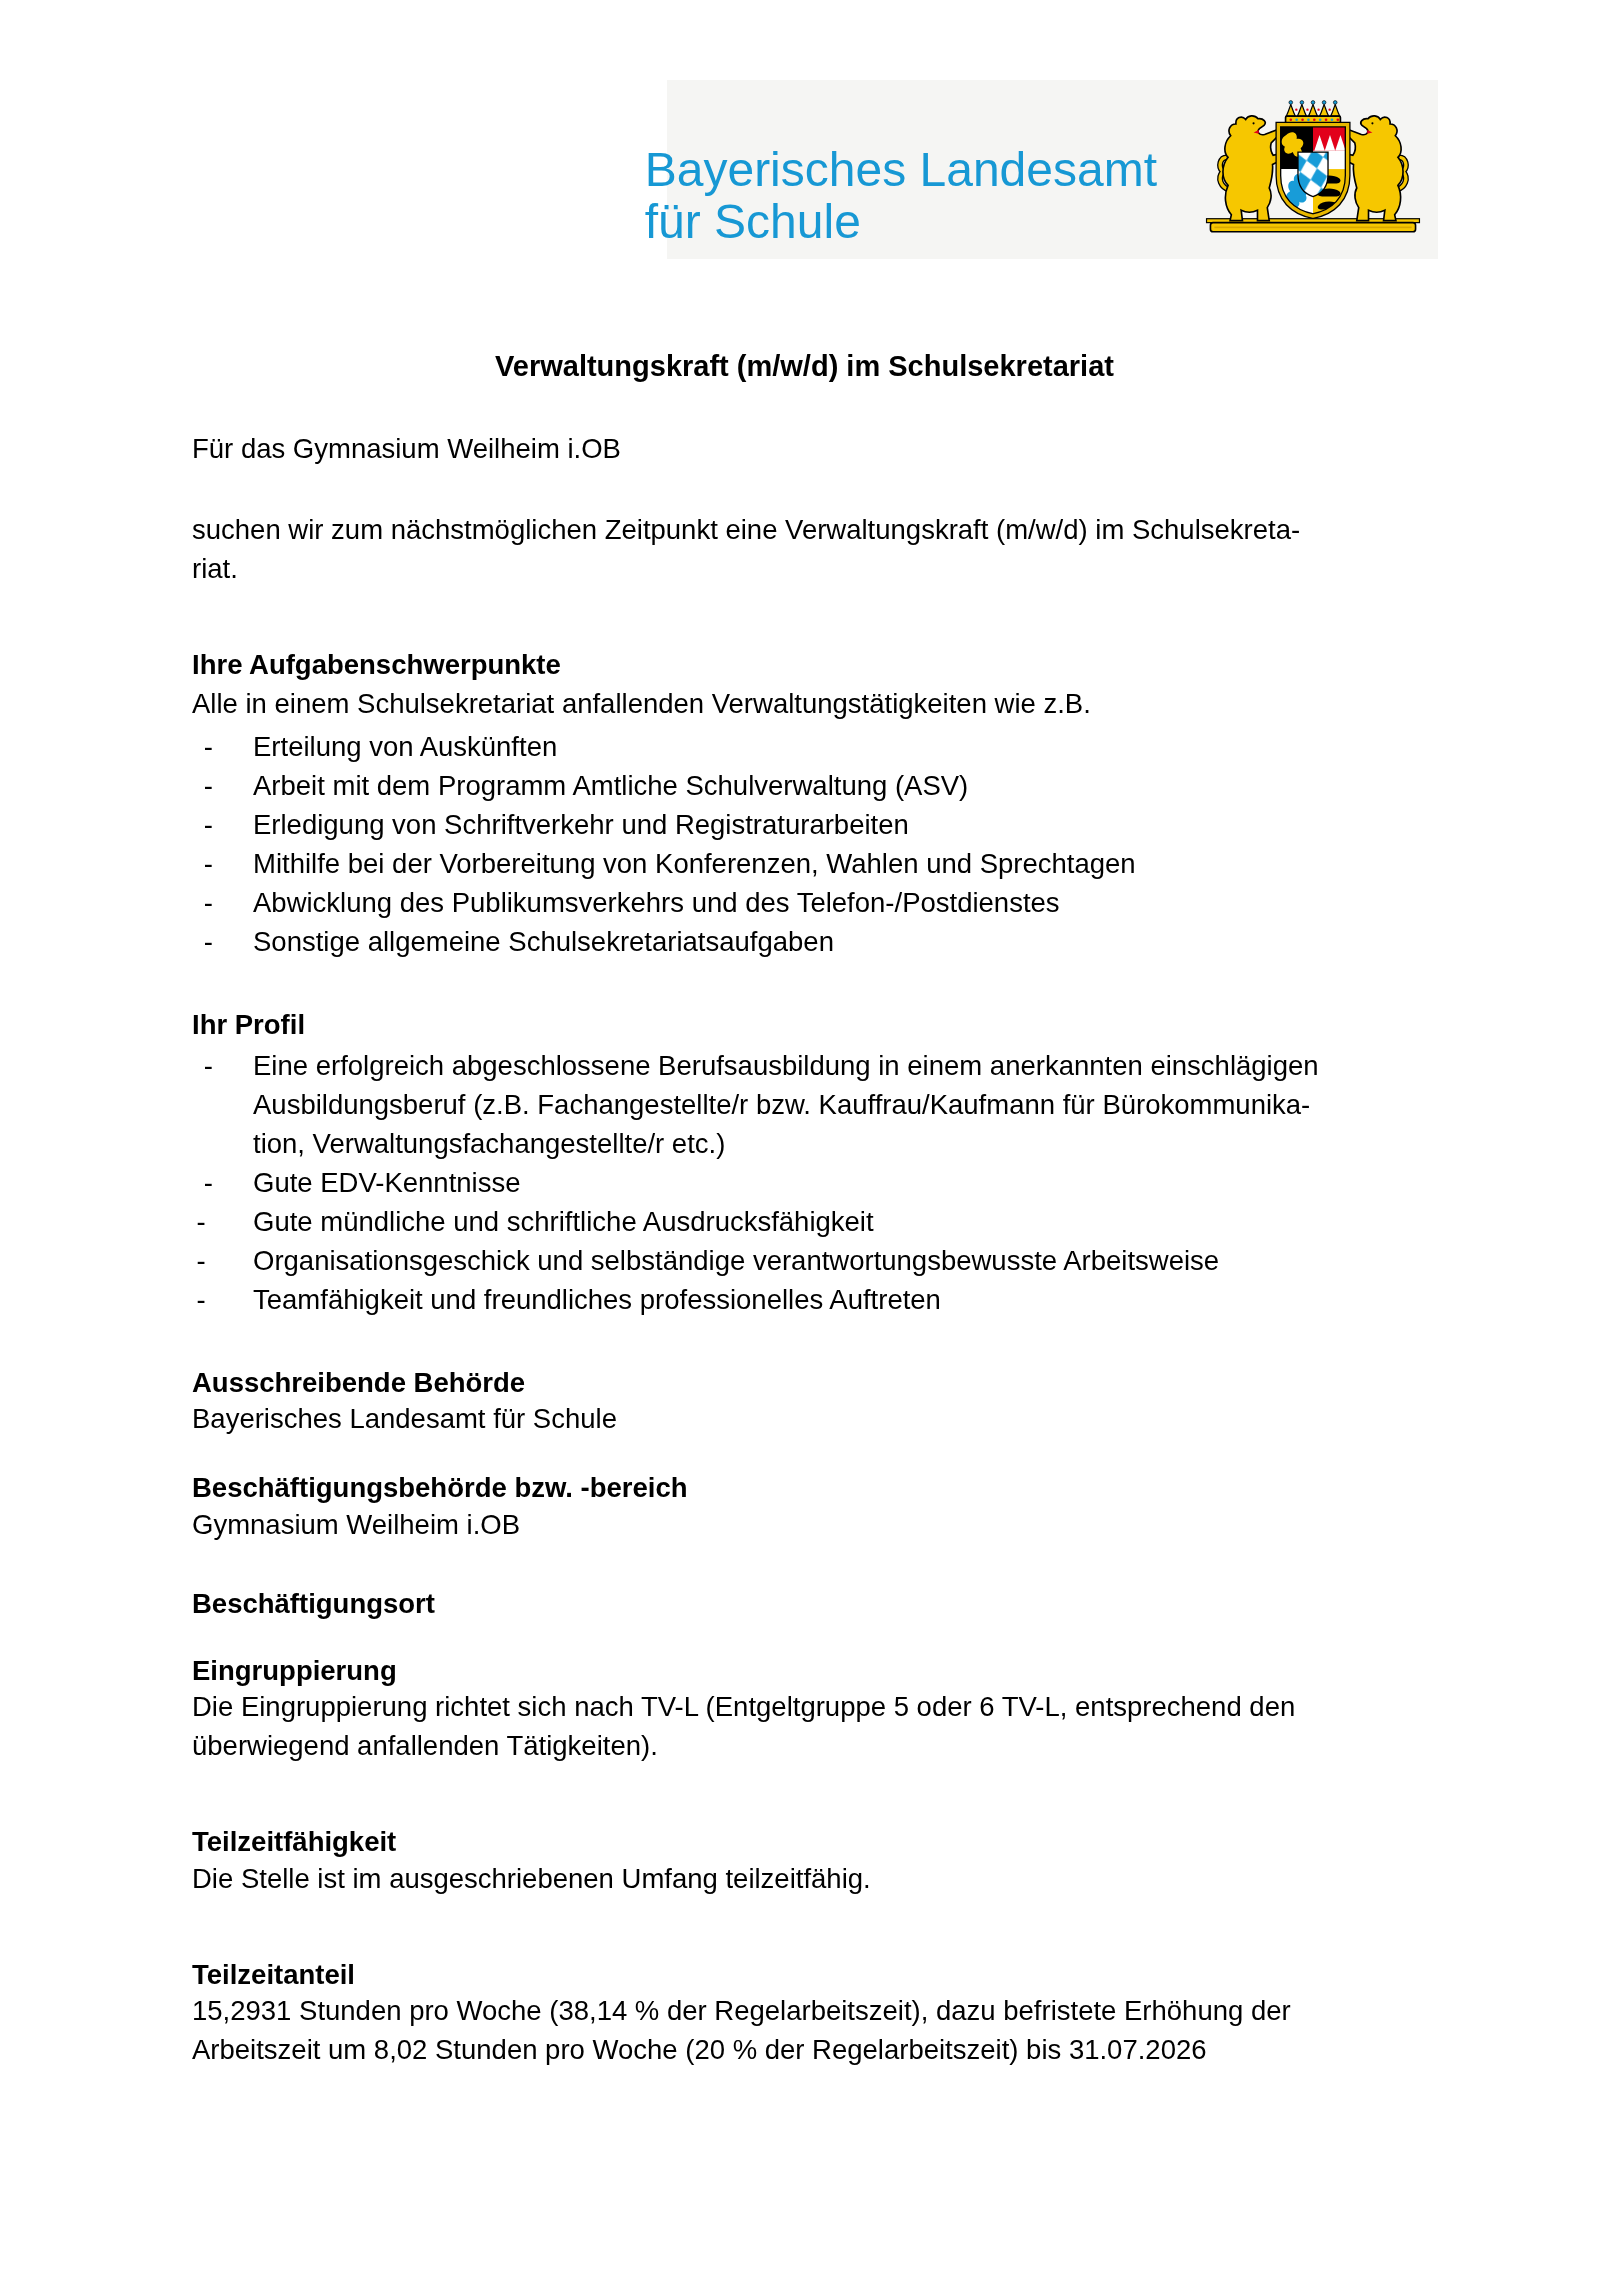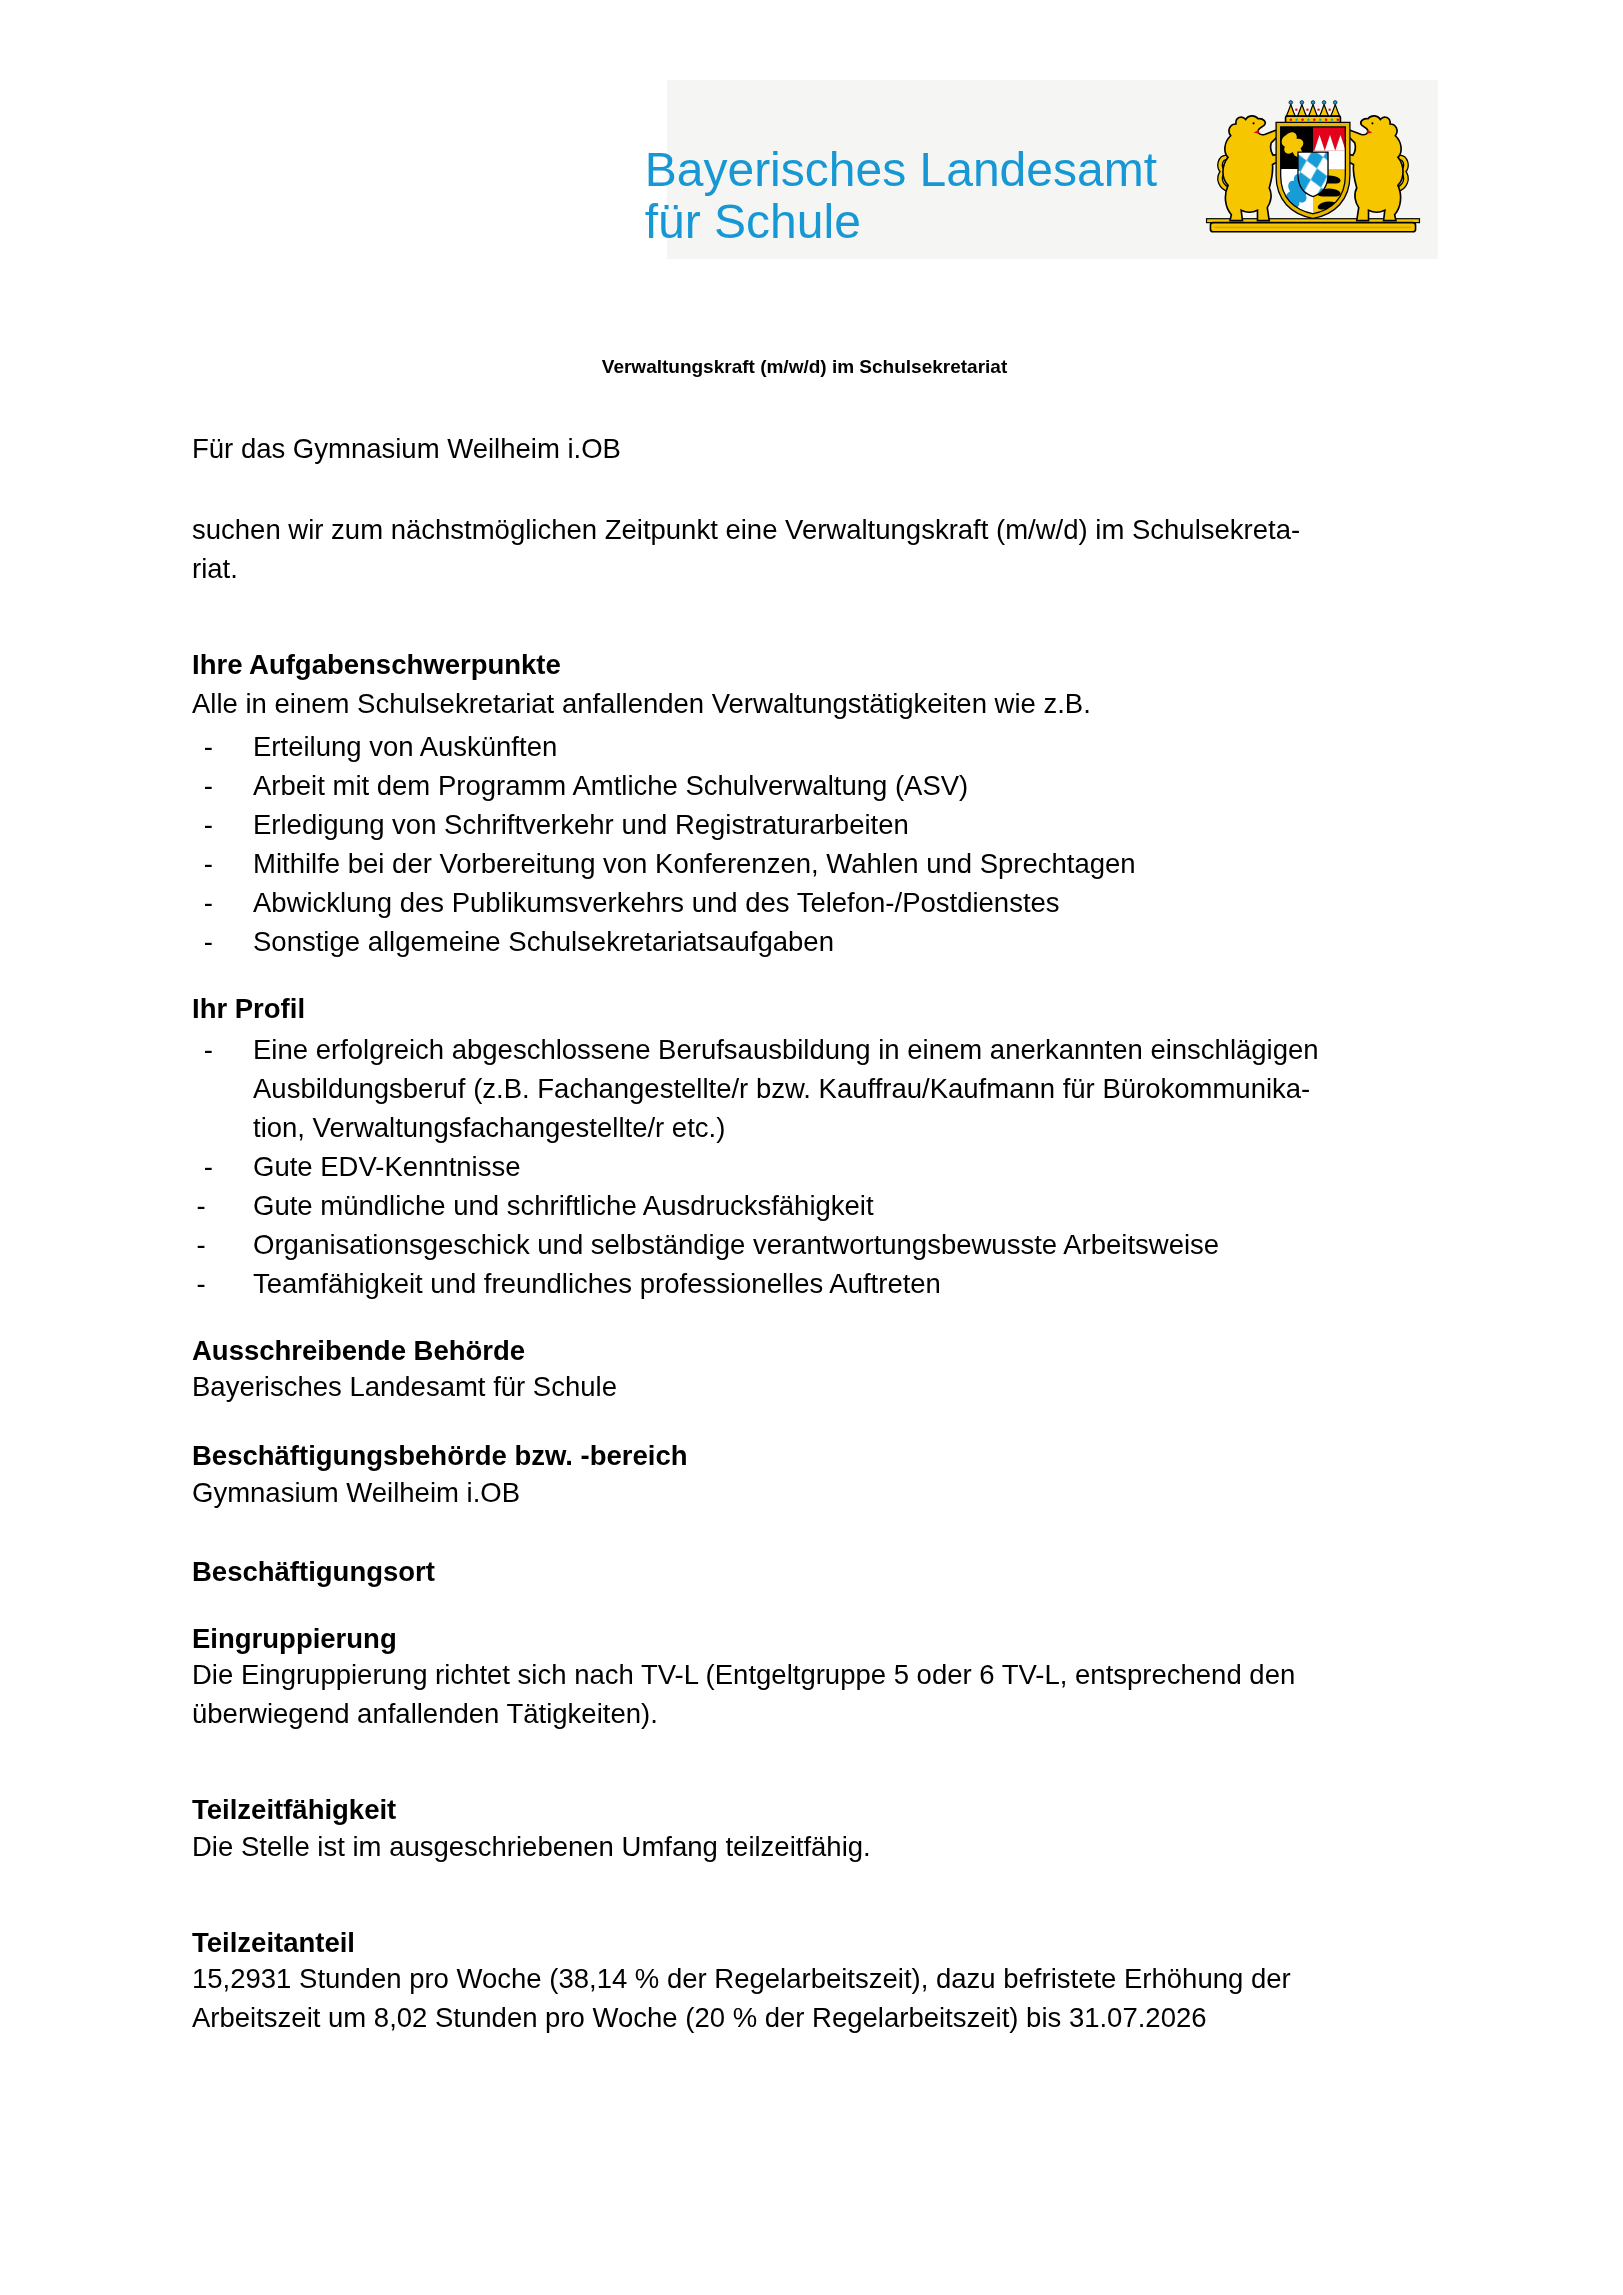--- a/index.html
+++ b/index.html
@@ -21,26 +21,26 @@
   .coat{position:absolute;right:17px;top:11.8px;width:216px;height:145px;}
   .coat svg{width:100%;height:100%;display:block;}
   .gold{fill:var(--gold,#f6c700);stroke:#000;stroke-width:2.5;}
   .gold-thin{fill:var(--gold,#f6c700);stroke:#000;stroke-width:1.8;}
   .mane{fill:none;stroke:#000;stroke-width:1.6;}
   
   .content{
     position:absolute;left:192px;top:0;width:1225px;
     font-size:27.5px;line-height:39px;color:var(--text,#000);
   }
-  .doc-title{margin-top:347px;font-size:19px;line-height:39px;font-weight:bold;text-align:center;}
+  .doc-title{margin-top:347px;font-size:29px;line-height:39px;font-weight:bold;text-align:center;}
   .intro-line{margin:43px 0 0 0;}
   .intro-para{margin:42px 0 0 0;white-space:pre-line;}
   p{margin:0;}
   .section{margin-top:57px;}
-  .sec-1,.sec-2{margin-top:28px;}
+  .sec-1,.sec-2{margin-top:44px;}
   .sec-3{margin-top:30px;}
   .sec-4{margin-top:40px;}
   .sec-5{margin-top:28px;}
   h2.heading{margin:0;font-size:27.5px;line-height:39px;font-weight:bold;}
   .lead{margin-top:0;}
   .body{margin-top:-2.6px;white-space:pre-line;}
   .bullets{margin-top:3.9px;}
   .sec-1 .bullets{margin-top:2px;}
   .bullet-row{display:flex;}
   .bullet-dash{flex:none;width:61px;padding-left:11.8px;box-sizing:border-box;}

